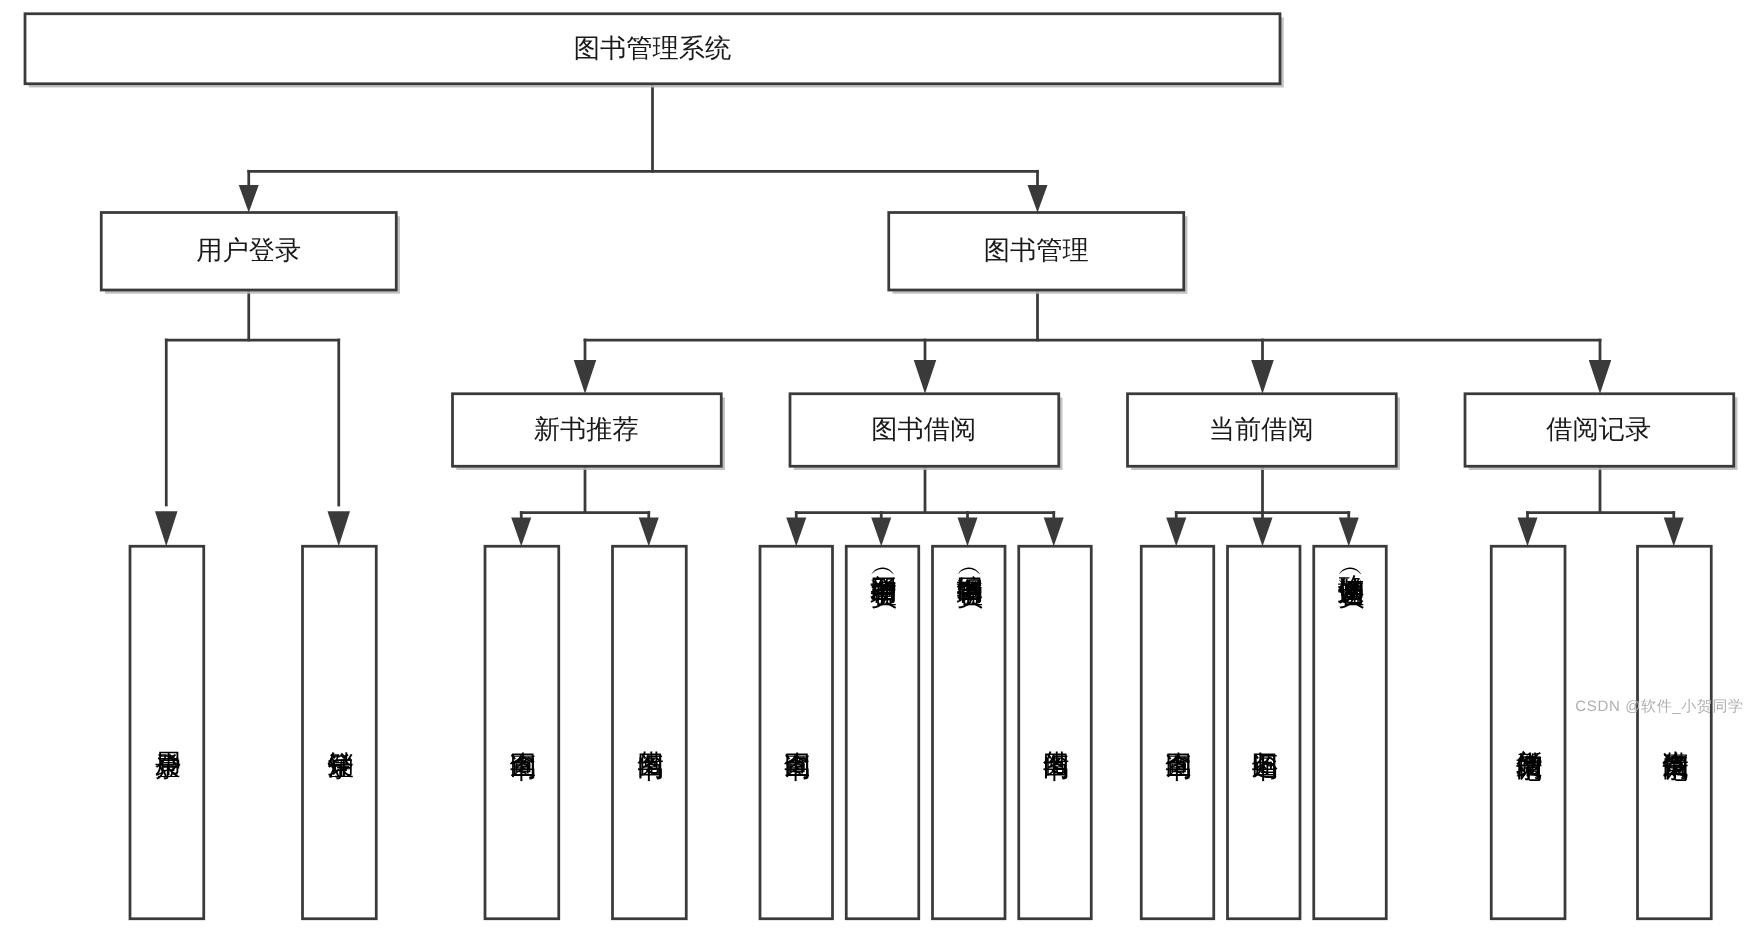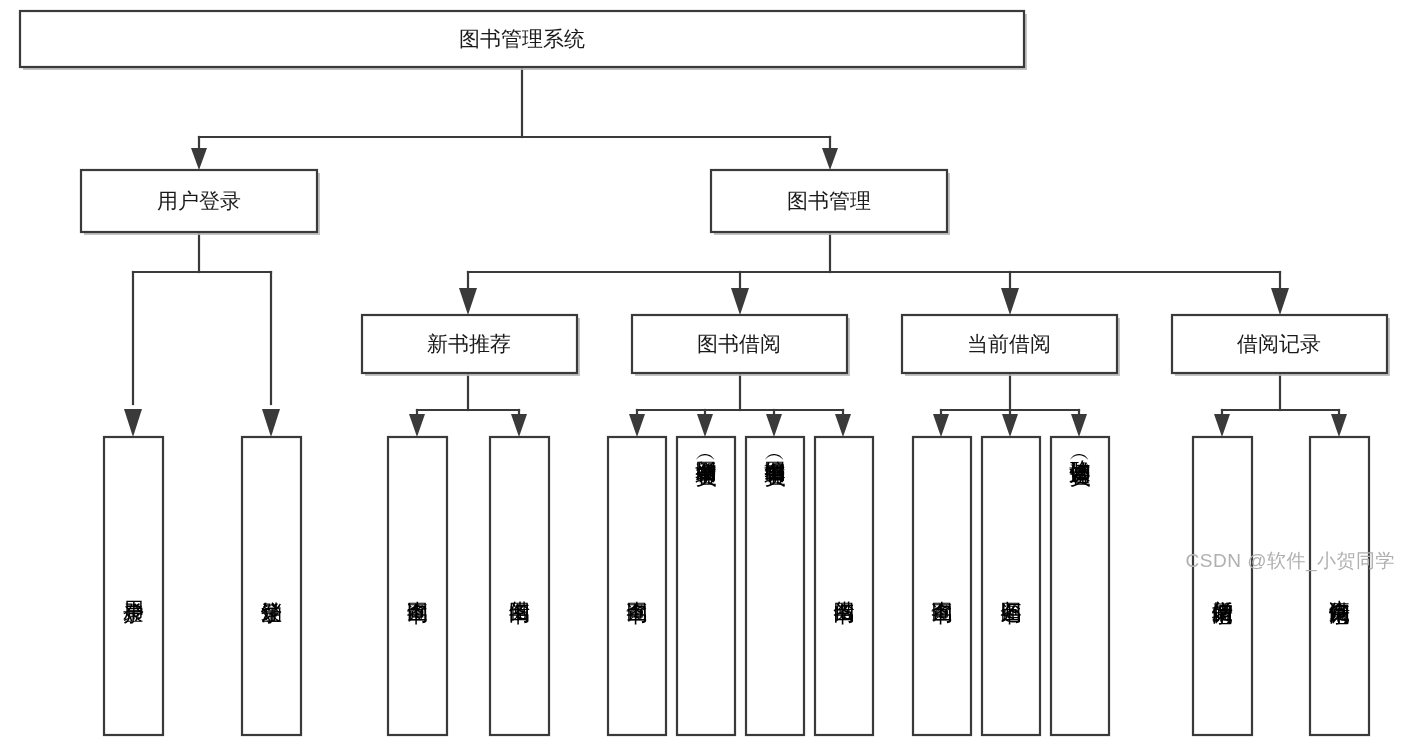--- a/index.html
+++ b/index.html
@@ -71,21 +71,21 @@
     align-items: center;
     justify-content: center;
     box-sizing: border-box;
     pointer-events: none;
   }
   .watermark {
     position: absolute;
     right: 10px;
     bottom: 5px;
     font-family: "Liberation Sans", "DejaVu Sans", sans-serif;
-    font-size: 19px;
+    font-size: 12px;
     color: #b0b0b0;
     letter-spacing: 0.5px;
     white-space: nowrap;
   }
 </style>
 </head>
 <body>
 
 <div id="diagram-root">
 

